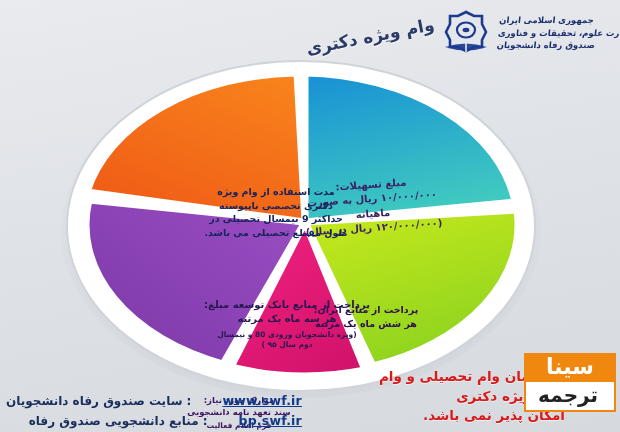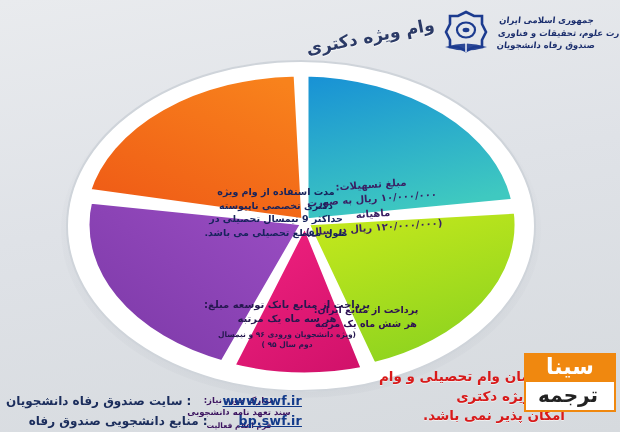--- a/index.html
+++ b/index.html
@@ -293,21 +293,21 @@
     <div class="seg-text" id="txt-blue">
       <span>مدت استفاده از وام ویژه
 دکتری تخصصی ناپیوسته
 حداکثر 9 نیمسال تحصیلی در
 طول مقطع تحصیلی می باشد.</span>
     </div>
 
     <div class="seg-text" id="txt-green">
       <span>پرداخت از منابع بانک توسعه مبلغ:
 هر سه ماه یک مرتبه</span>
-      <span class="seg-sub">(ویژه دانشجویان ورودی ۹۶ و نیمسال
+      <span class="seg-sub">(ویژه دانشجویان ورودی 80 و نیمسال
 دوم سال ۹۵ )</span>
     </div>
 
     <div class="seg-text" id="txt-pink">
       <span>مدارک مورد نیاز:
 سند تعهد نامه دانشجویی</span>
       <span class="seg-sub">فرم اعلام فعالیت
 گواهی رشد روند دانشجو</span>
     </div>
 

